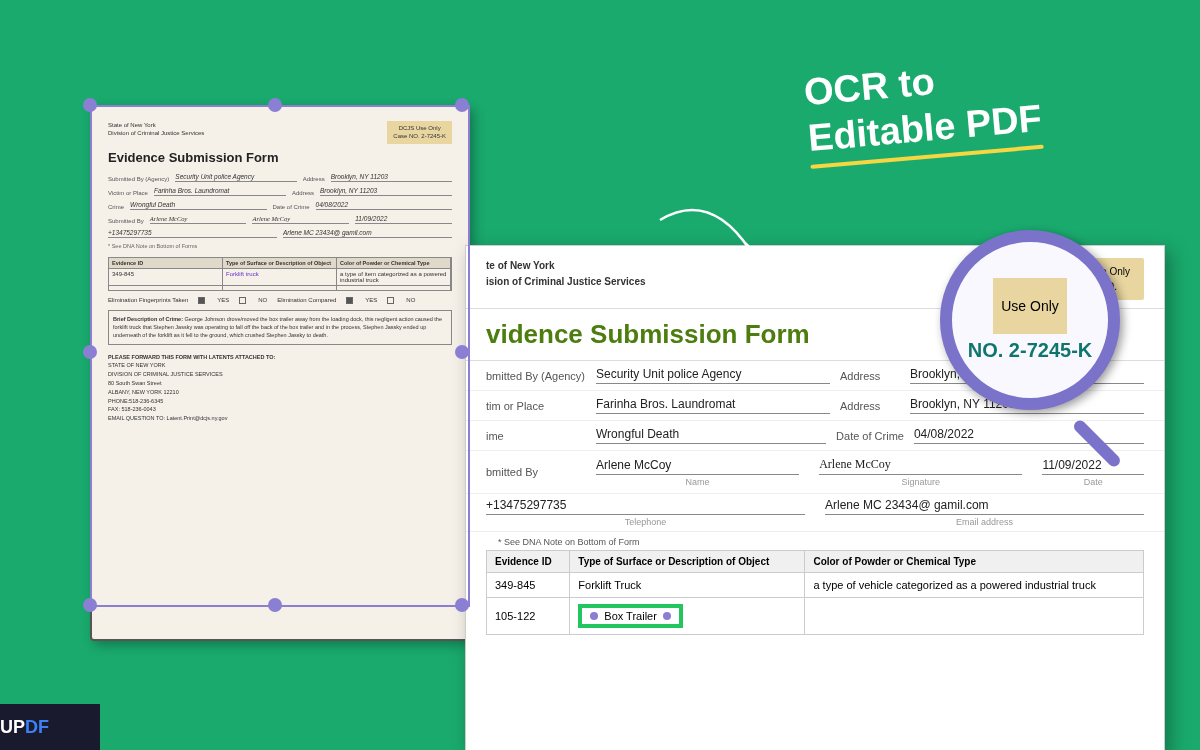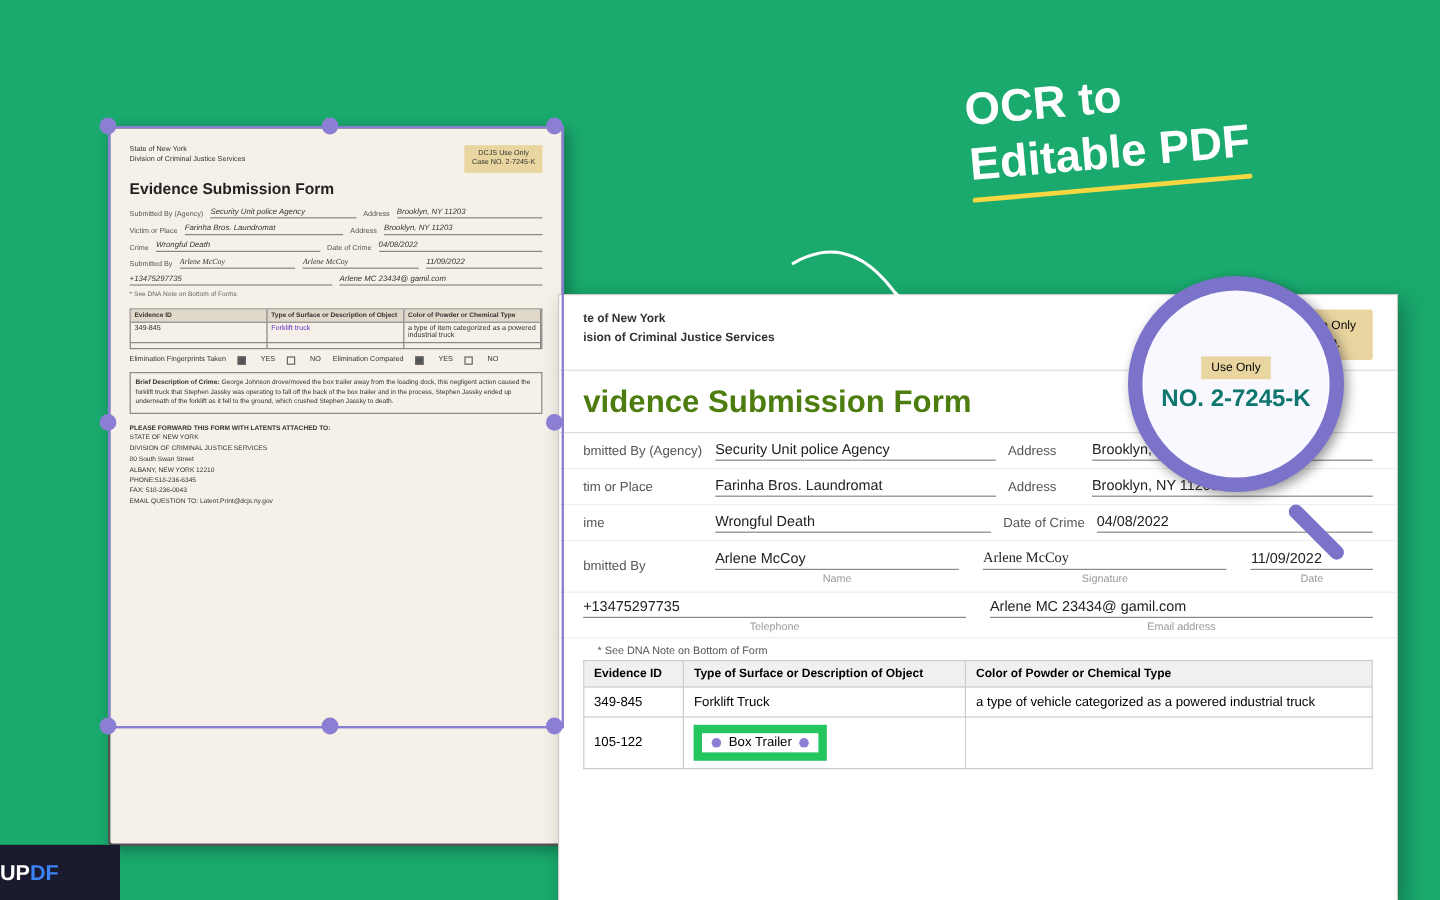--- a/index.html
+++ b/index.html
@@ -47,21 +47,21 @@
       right: 430px;
       z-index: 10;
     }
 
     
     .scanned-doc {
       position: absolute;
       top: 105px;
       left: 90px;
       width: 380px;
-      height: 600px;
+      height: 536px;
       background: #f5f0e8;
       border: 2px solid #555;
       border-radius: 4px;
       z-index: 5;
       padding: 14px 16px;
       font-size: 7px;
       color: #333;
       overflow: hidden;
       box-shadow: 4px 4px 12px rgba(0,0,0,0.3);
     }
@@ -320,21 +320,21 @@
     }
 
     
     .box-trailer-cell {
       background: #fff;
       position: relative;
     }
     .box-trailer-inner {
       display: inline-flex;
       align-items: center;
-      border: 7px solid #22c55e;
+      border: 4px solid #22c55e;
       padding: 2px 8px;
       gap: 6px;
     }
     .box-trailer-handle {
       width: 8px;
       height: 8px;
       background: #8b7fd4;
       border-radius: 50%;
       display: inline-block;
     }
@@ -373,22 +373,22 @@
       border-radius: 6px;
       transform: rotate(45deg);
       transform-origin: top left;
     }
     .magnifier-content {
       text-align: center;
       padding: 10px;
     }
     .magnifier-content .dcjs-mag {
       background: #e8d5a0;
-      padding: 4px 8px;
-      font-size: 10px;
+      padding: 20px 8px;
+      font-size: 14px;
       margin-bottom: 4px;
       display: inline-block;
     }
     .magnifier-content .case-no-mag {
       font-size: 20px;
       font-weight: bold;
       color: #0f766e;
       line-height: 1.2;
     }
 

